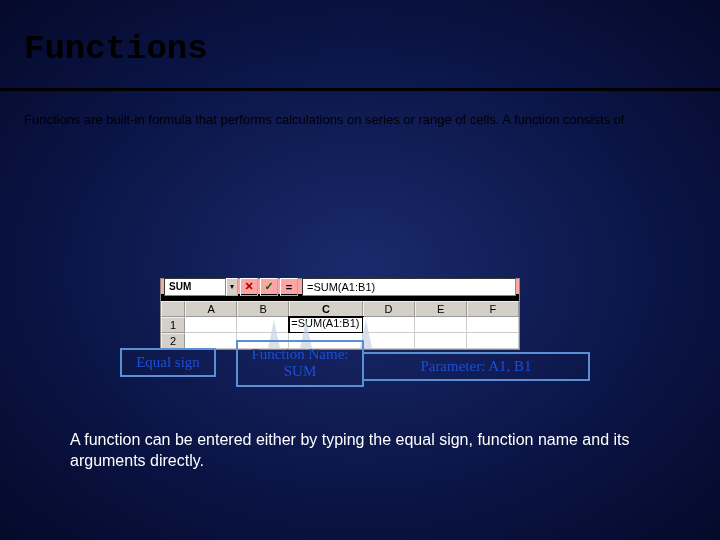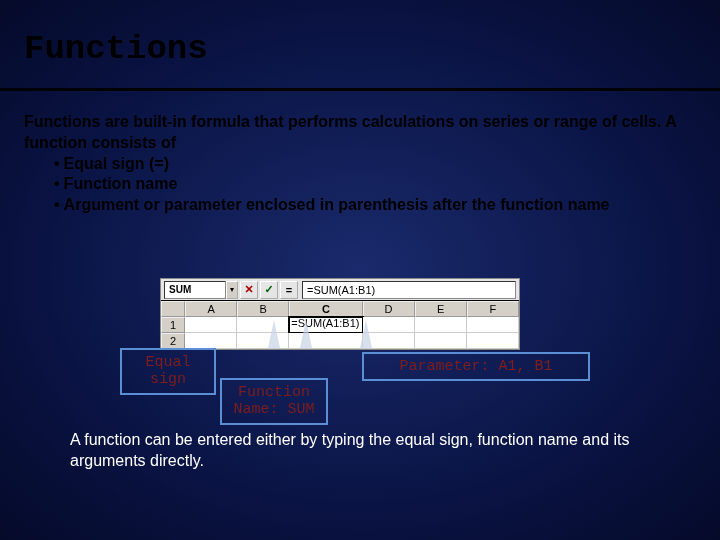--- a/index.html
+++ b/index.html
@@ -25,45 +25,45 @@
     left: 0;
     width: 720px;
     height: 3px;
     background: #000;
   }
   .body-text {
     position: absolute;
     top: 112px;
     left: 24px;
     width: 672px;
-    font-size: 16px;
+    font-size: 13px;
     line-height: 1.3;
-    font-weight: bold;
+    font-weight: normal;
   }
   .body-text ul { list-style: none; margin-left: 30px; }
   .body-text li::before { content: "• "; }
   .body-text li.bullet::before { content: "•"; margin-right: 4px; }
 
   
   .excel {
     position: absolute;
     top: 278px;
     left: 160px;
     width: 360px;
     background: #c0c0c0;
     border: 1px solid #888;
     font-family: "MS Sans Serif", Arial, sans-serif;
     font-size: 11px;
   }
   .fbar {
     display: flex;
     align-items: center;
     height: 22px;
-    border-bottom: 1px solid #000000;
-    background: #e5e5e5;
+    border-bottom: 7px solid #000000;
+    background: #fca5a5;
   }
   .name-box {
     width: 62px;
     height: 18px;
     margin-left: 3px;
     background: #fff;
     border: 1px inset #888;
     font-weight: bold;
     padding: 1px 4px;
     font-size: 10px;
@@ -120,29 +120,29 @@
   .callouts {
     position: absolute;
     top: 348px;
     left: 0;
     width: 720px;
   }
   .callout {
     position: absolute;
     border: 2px solid #5a8fd6;
     background: rgba(0,0,0,0);
-    color: #7f1d1d;
-    font-family: Liberation Mono, monospace;
+    color: #1d4ed8;
+    font-family: Liberation Serif, serif;
     font-size: 15px;
     text-align: center;
     padding: 4px 10px;
     line-height: 1.15;
   }
   .c1 { left: 120px; top: 0; width: 96px; }
-  .c2 { left: 220px; top: -8px; width: 108px; margin-top: 38px; }
+  .c2 { left: 236px; top: -8px; width: 128px; }
   .c3 { left: 362px; top: 4px; width: 228px; }
 
   .arrow {
     position: absolute;
     width: 0; height: 0;
     border-left: 6px solid transparent;
     border-right: 6px solid transparent;
     border-bottom: 28px solid rgba(200,210,230,0.7);
   }
 
@@ -157,25 +157,20 @@
   }
 </style>
 </head>
 <body>
 
 <div class="title">Functions</div>
 <div class="underline"></div>
 
 <div class="body-text">
   <div>Functions are built-in formula that performs calculations on series or range of cells. A function consists of</div>
-  <ul>
-    <li class="bullet">Equal sign (=)</li>
-    <li class="bullet">Function name</li>
-    <li class="bullet">Argument or parameter enclosed in parenthesis after the function name</li>
-  </ul>
 </div>
 
 <div class="excel">
   <div class="fbar">
     <div class="name-box">SUM</div>
     <div class="dd">▾</div>
     <div class="fbtn x">✕</div>
     <div class="fbtn v">✓</div>
     <div class="fbtn eq">=</div>
     <div class="finput">=SUM(A1:B1)</div>

